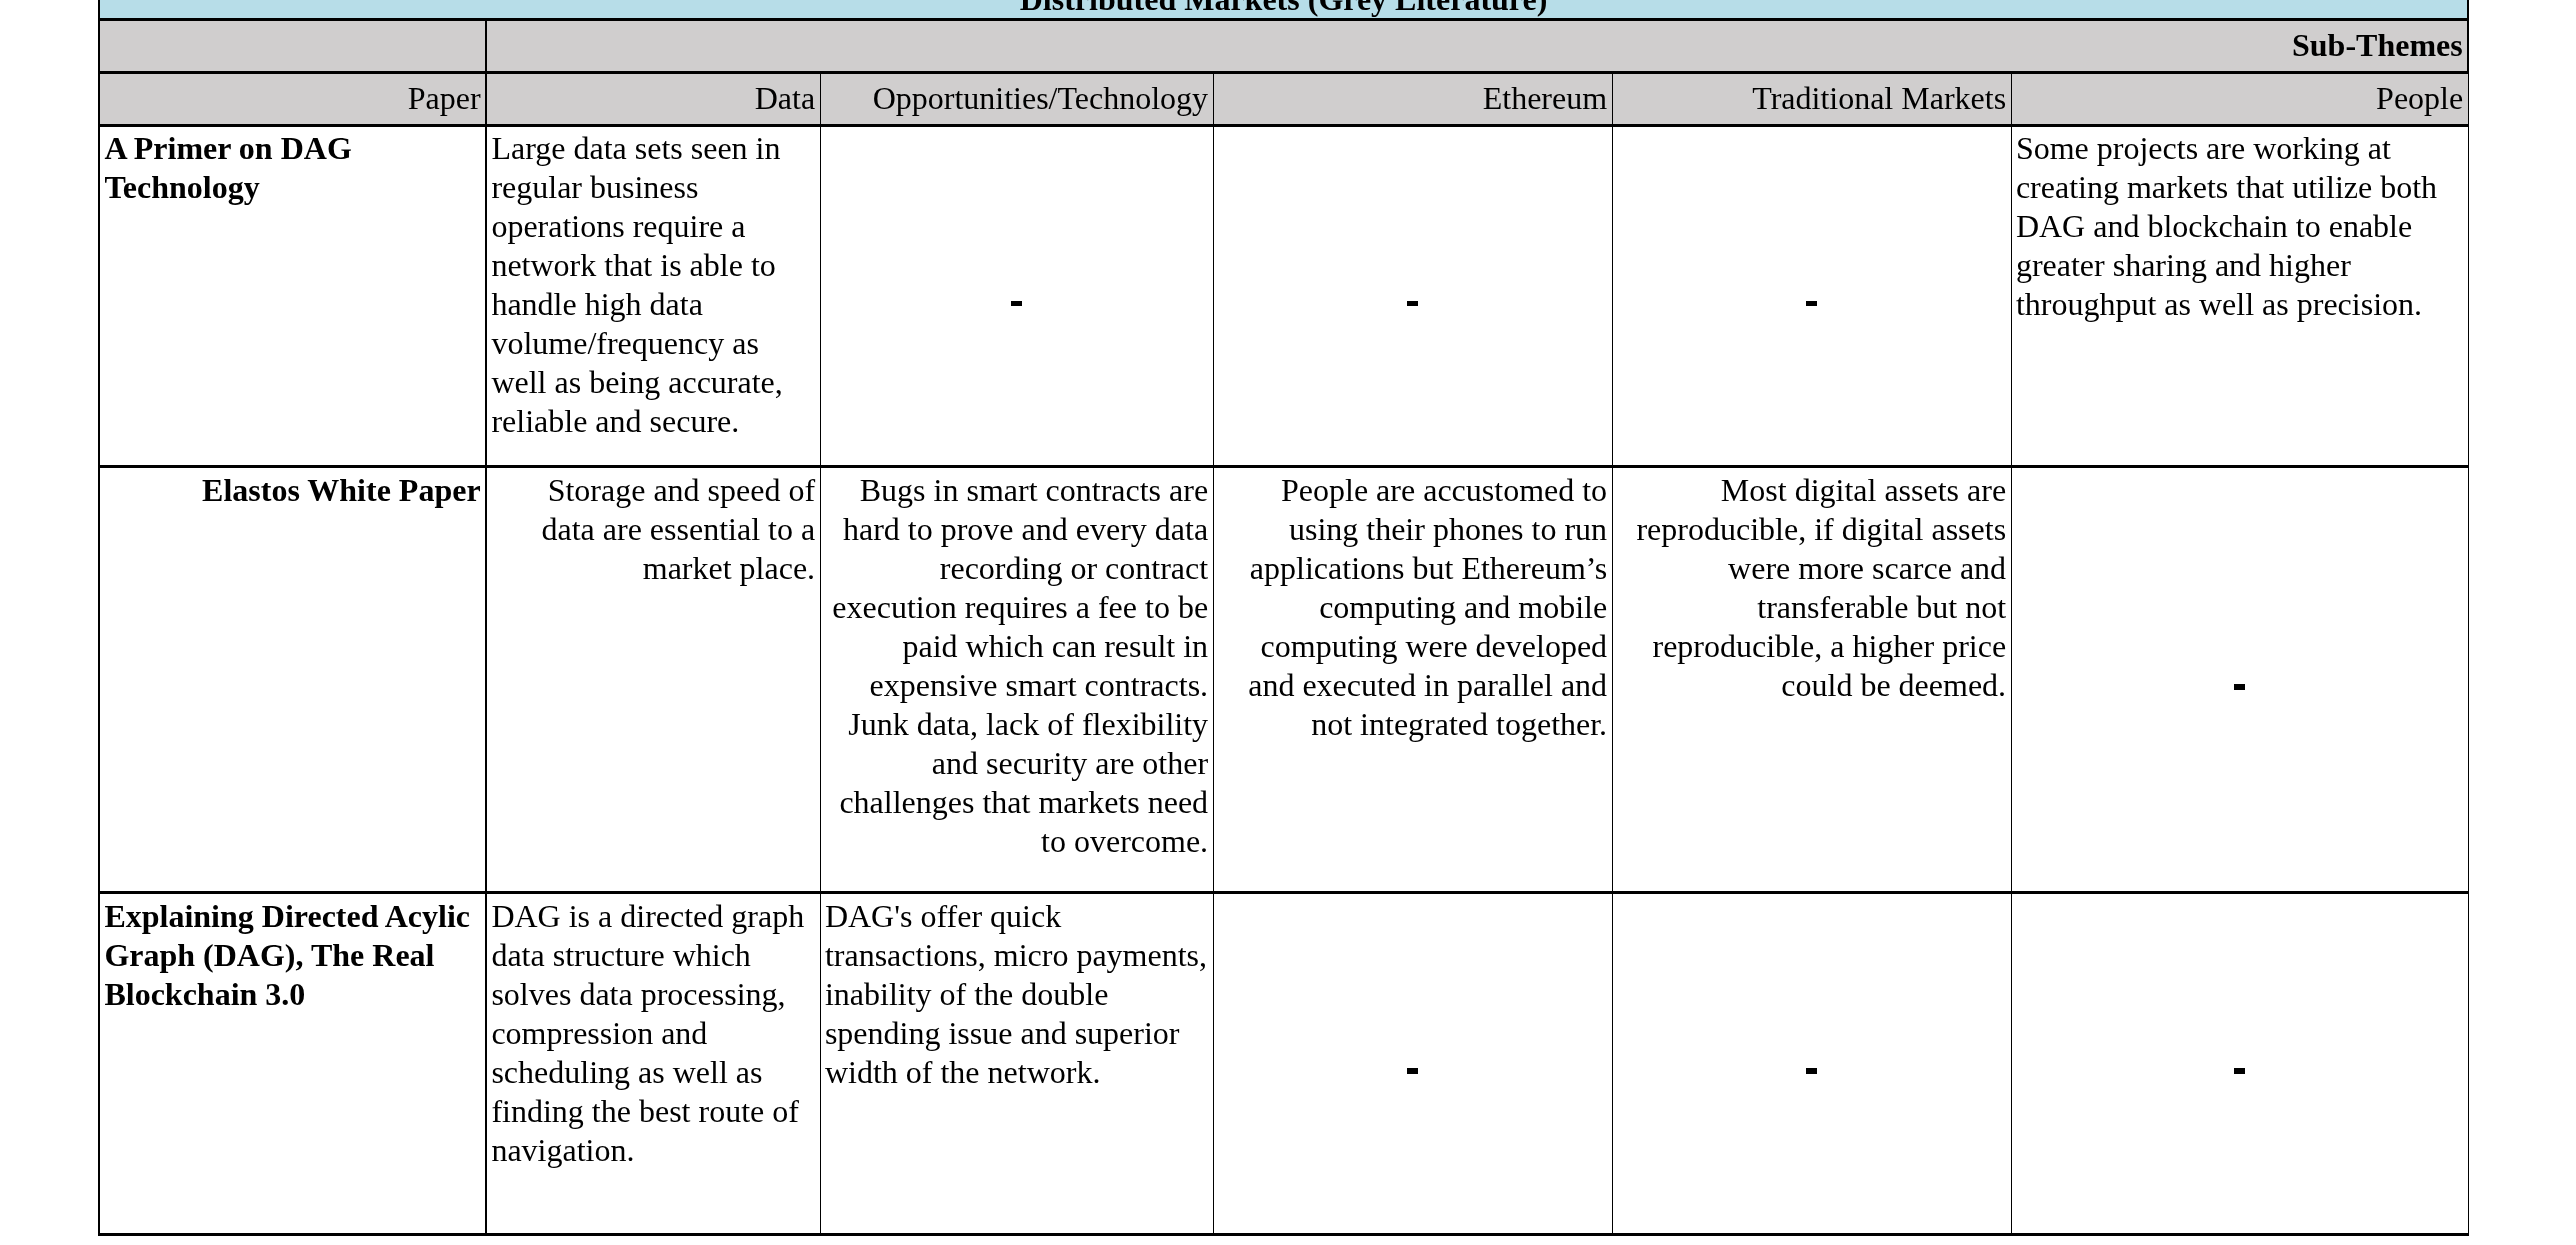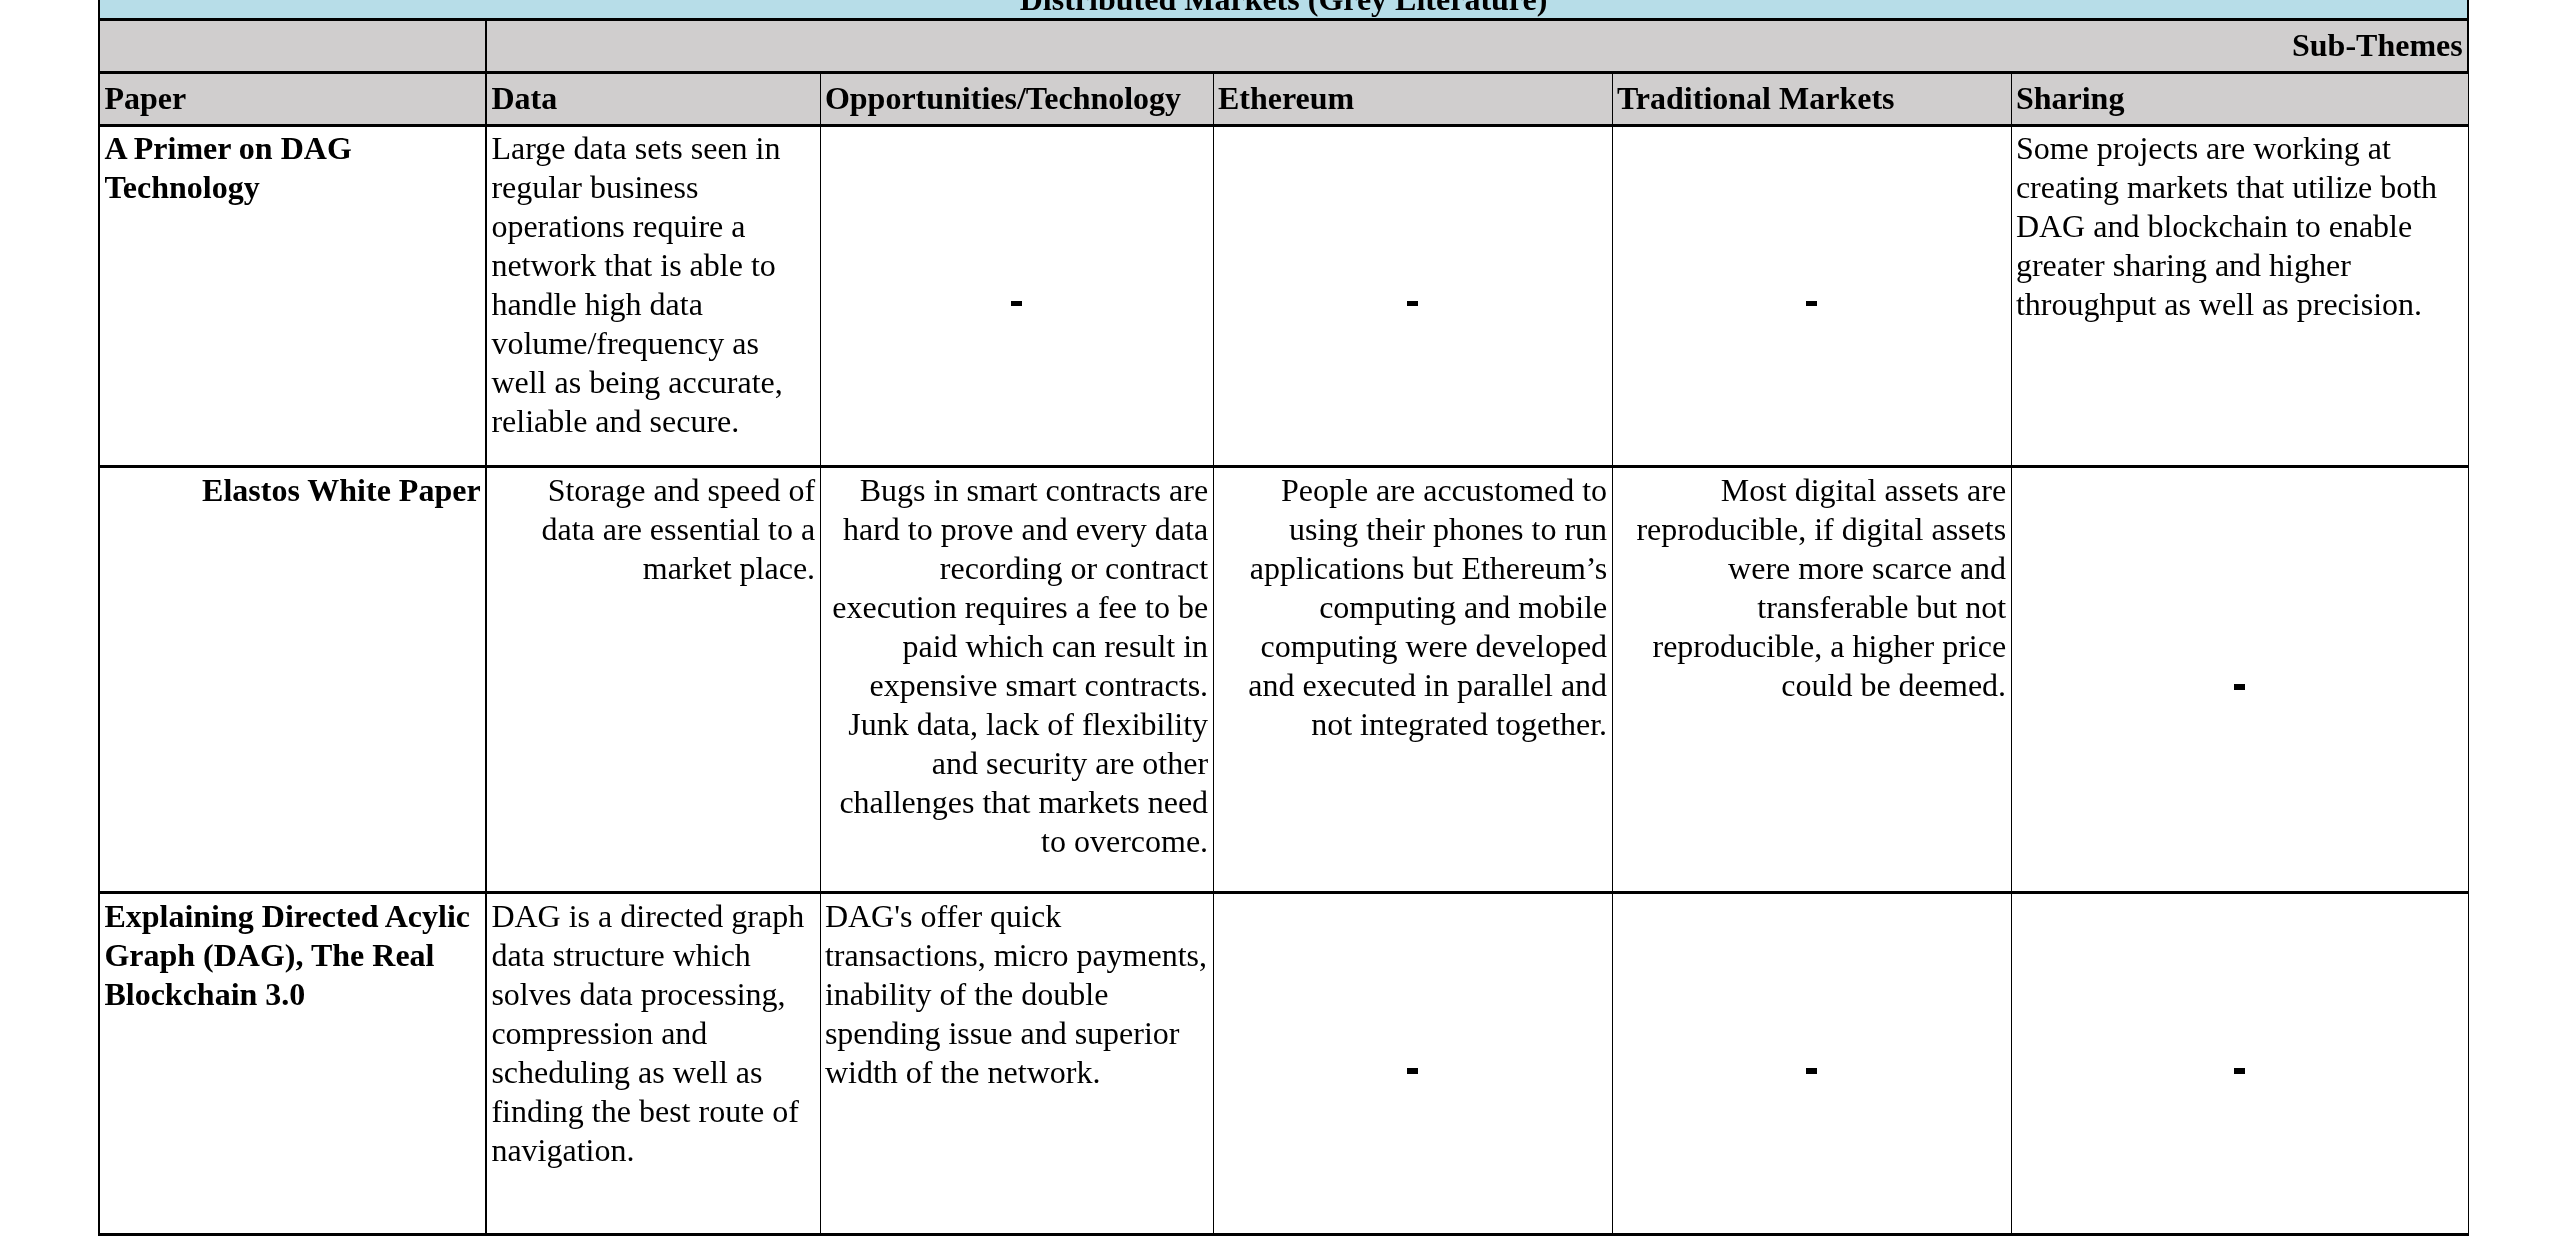--- a/index.html
+++ b/index.html
@@ -56,23 +56,24 @@
     text-align: right;
     vertical-align: middle;
     border-bottom: 3.7px solid #000;
   }
   .sub-row th.blank {
     background: #d0cece;
   }
   .header-row th {
     background: #d0cece;
     height: 44px;
-    font-weight: bold;
+    font-weight: normal;
     vertical-align: middle;
     border-bottom: 3.7px solid #000;
+    text-align: right;
   }
   .body-row td {
     background: #ffffff;
     border-bottom: 3.7px solid #000;
   }
   .body-row td.paper {
     font-weight: bold;
   }
   .body-row td.dash {
     text-align: center;
@@ -109,21 +110,21 @@
       <tr class="sub-row">
         <th class="blank"></th>
         <th colspan="5">Sub-Themes</th>
       </tr>
       <tr class="header-row">
         <th>Paper</th>
         <th class="inner">Data</th>
         <th class="inner">Opportunities/Technology</th>
         <th class="inner">Ethereum</th>
         <th class="inner">Traditional Markets</th>
-        <th class="inner">Sharing</th>
+        <th class="inner">People</th>
       </tr>
     </thead>
     <tbody>
 
       <tr class="body-row r1">
         <td class="paper">A Primer on DAG Technology</td>
         <td class="inner">Large data sets seen in regular business operations require a network that is able to handle high data volume/frequency as well as being accurate, reliable and secure.</td>
         <td class="inner dash">
           <span class="dash-glyph"></span>
         </td>

